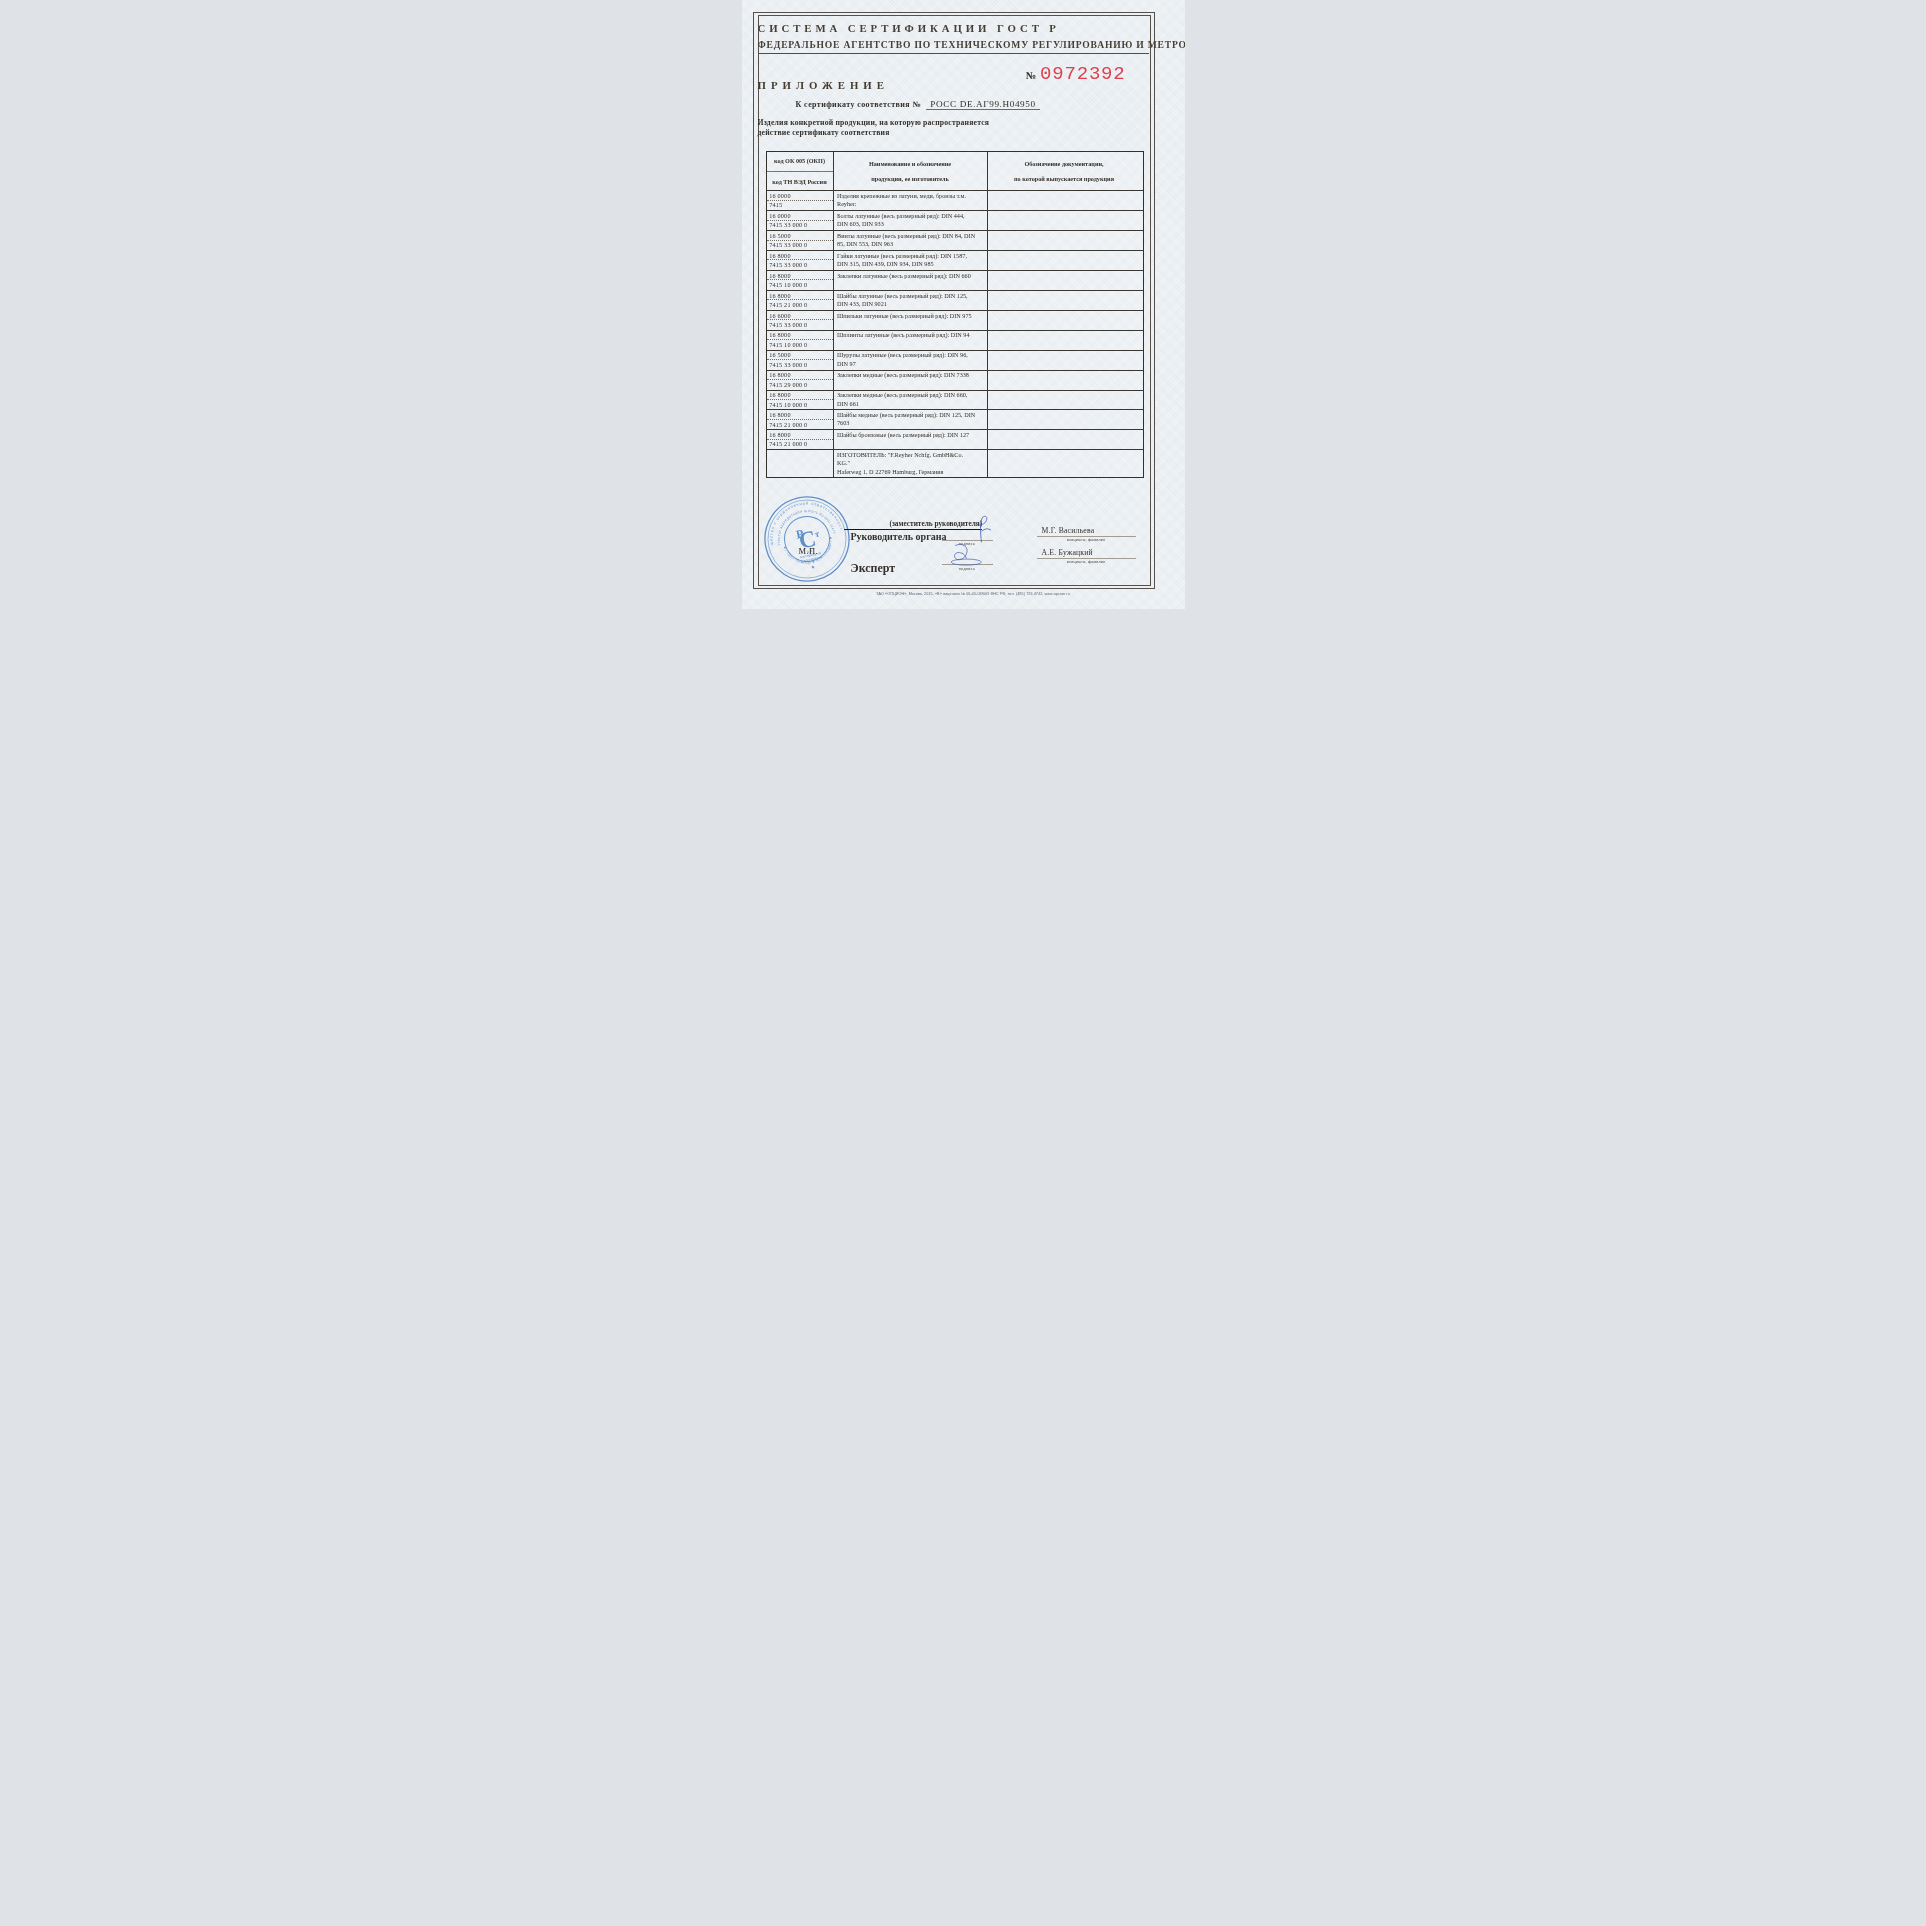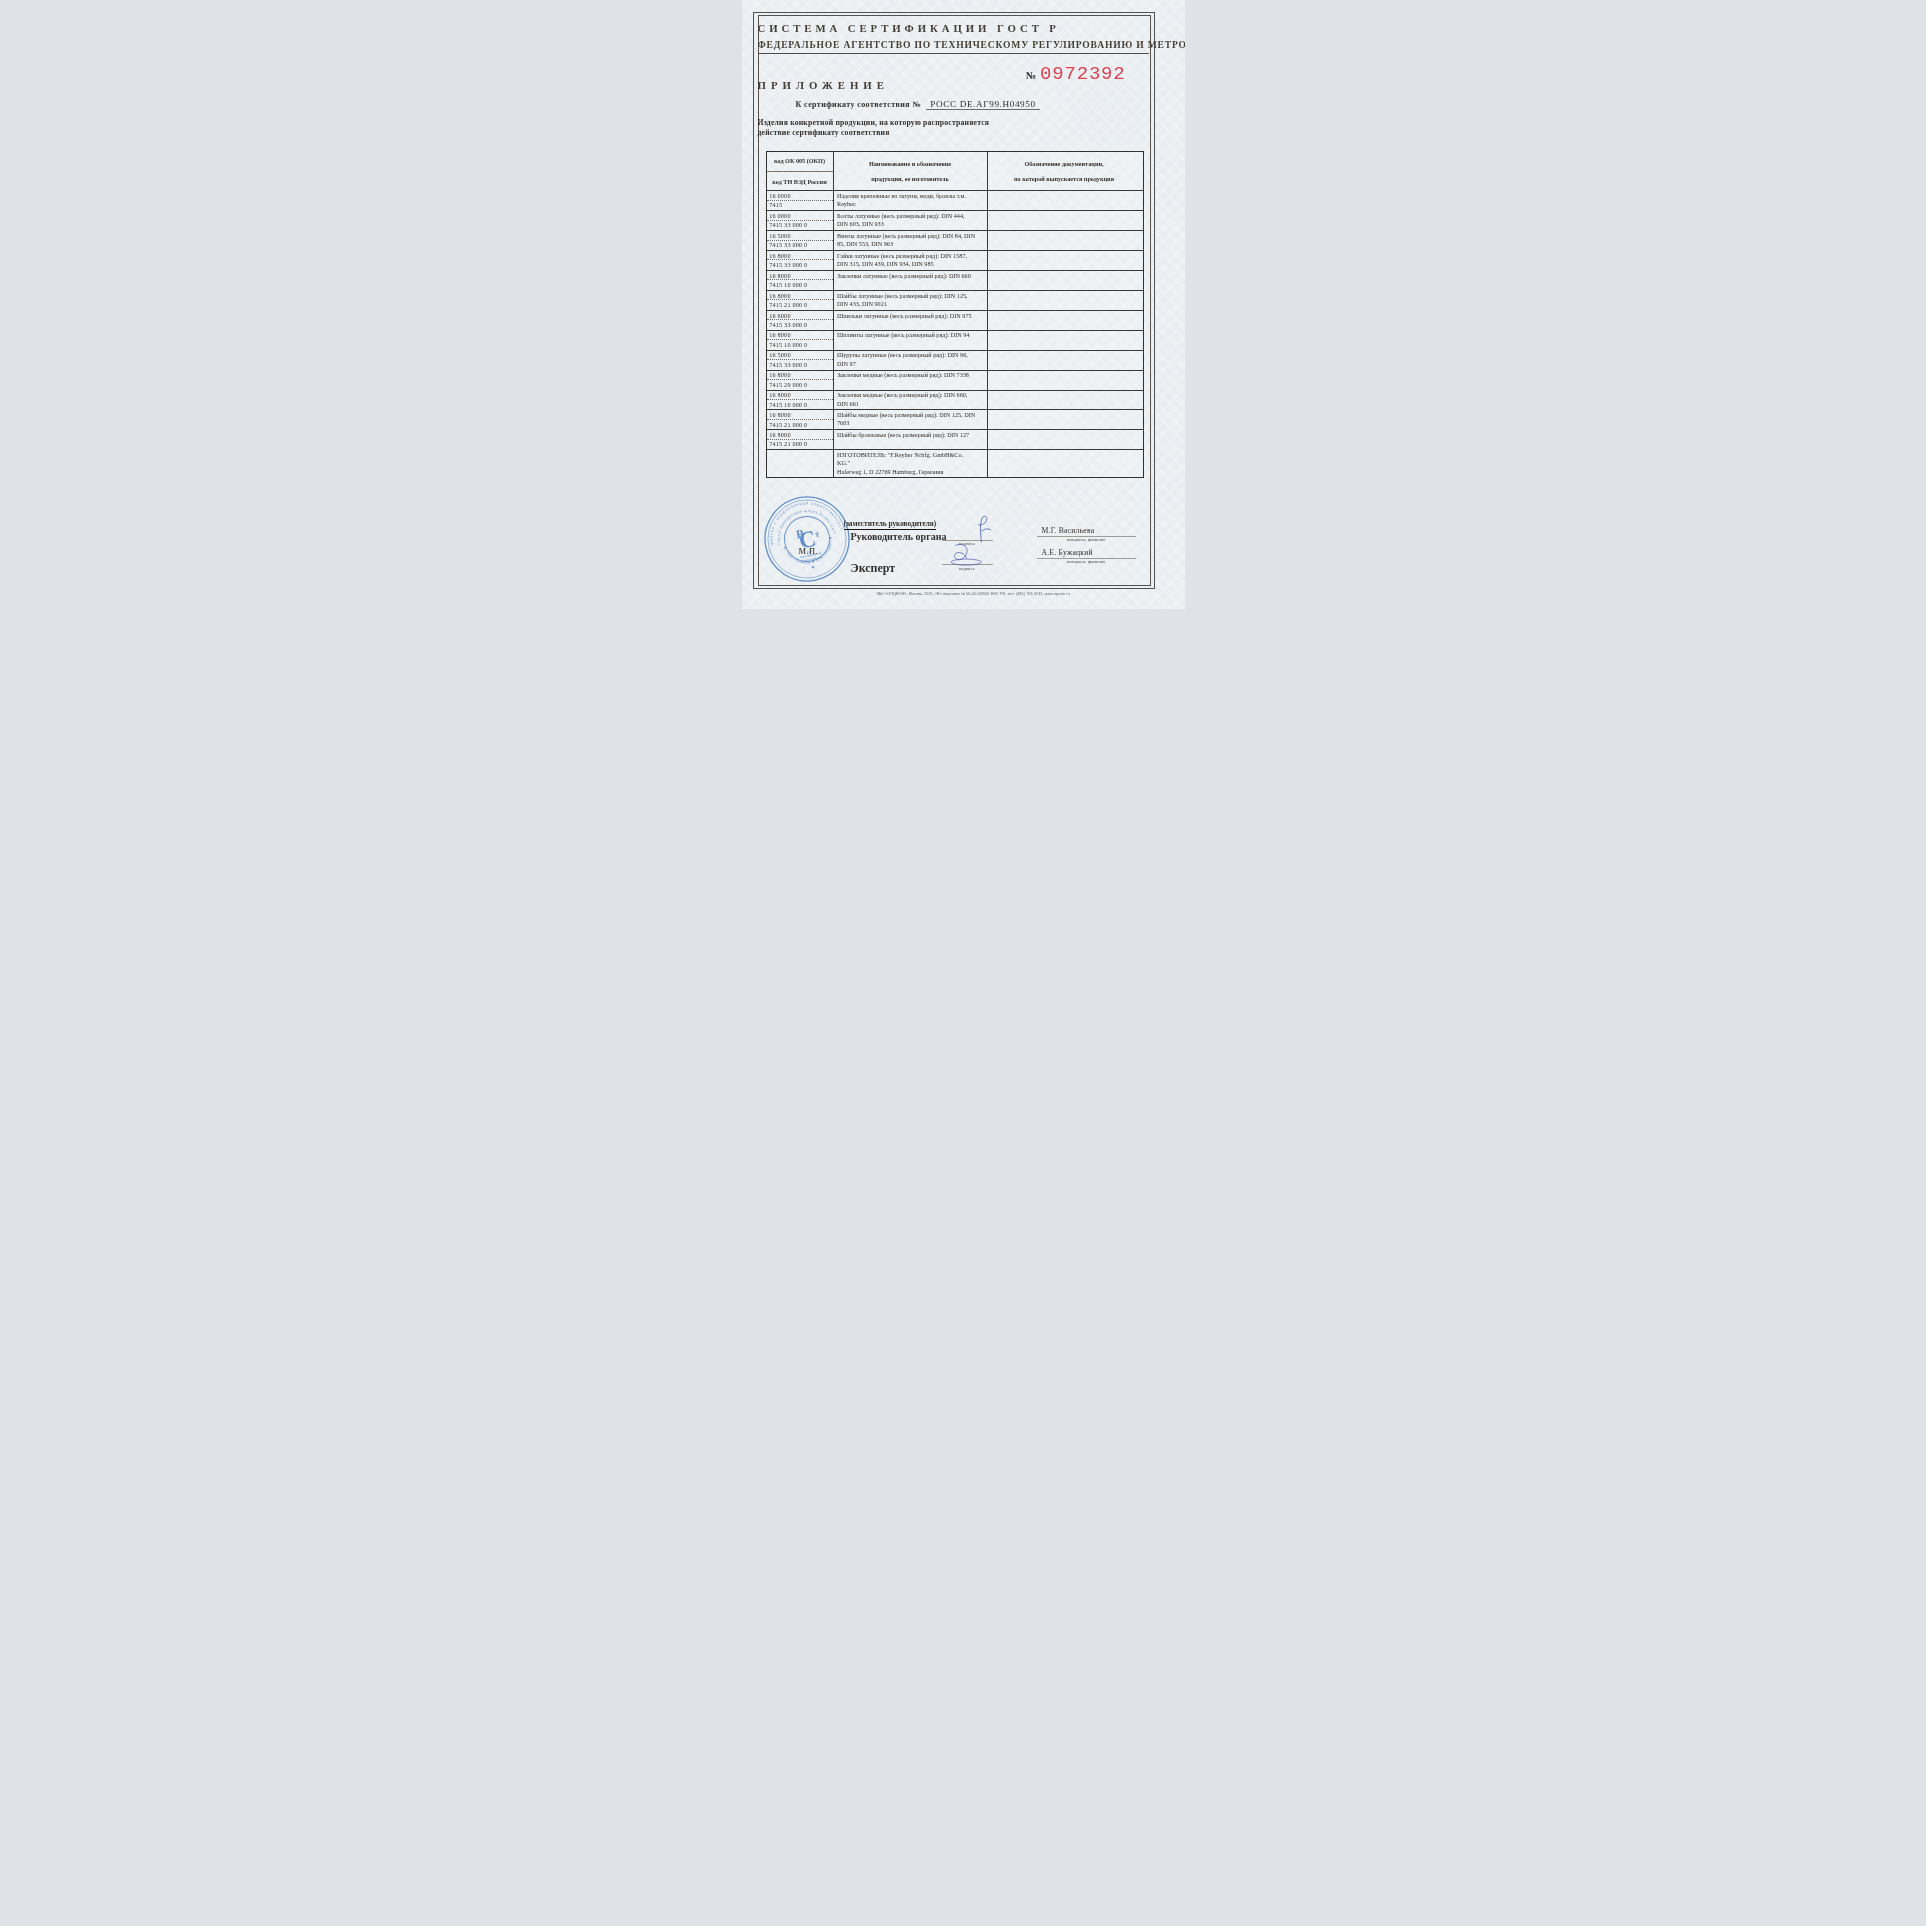--- a/index.html
+++ b/index.html
@@ -42,21 +42,21 @@
   .th-codes{display:flex;flex-direction:column;justify-content:space-between;font-weight:bold;font-size:6.2px;text-align:center;padding:5.4px 1.5px 4.6px;}
   .th-code-divider{border-top:0.6px solid #7a766e;margin:0 -1.5px;}
   .th-name,.th-doc{display:flex;flex-direction:column;justify-content:center;align-items:center;text-align:center;font-weight:bold;font-size:6.2px;line-height:15.4px;}
   .td-codes{display:flex;flex-direction:column;justify-content:space-between;padding:0.8px 2.7px 1.5px;font-size:6.2px;letter-spacing:0.2px;}
   .code{line-height:1.2;}
   .code-dots{border-top:0.8px dotted #6f6b64;margin:0.4px -2.7px;}
   .td-name{padding:0.8px 3.5px 1.5px;font-size:6.2px;line-height:1.32;white-space:pre-line;}
   .td-doc{}
 
   .sig-role-1{position:absolute;left:109px;top:531px;font-size:10px;font-weight:bold;}
-  .sig-role-2{position:absolute;left:102px;top:519px;font-size:7.3px;font-weight:bold;border-bottom:1.3px solid #191611;padding-bottom:0.8px;}
+  .sig-role-2{position:absolute;left:102px;top:519px;font-size:7.3px;font-weight:bold;border-bottom:1.3px solid #191611;padding-bottom:0.8px;padding-left:46px;}
   .sig-expert{position:absolute;left:109px;top:561px;font-size:12px;font-weight:bold;}
   .sig-line{position:absolute;height:2.3px;border-bottom:0.4px solid #a19d92;}
   .sig-line-1{left:200px;top:538px;width:51px;}
   .sig-line-2{left:200px;top:562px;width:51px;}
   .sig-caption{position:absolute;font-family:"Liberation Sans","DejaVu Sans",sans-serif;font-size:3.7px;letter-spacing:0.4px;color:#4c473f;text-align:center;}
   .sig-caption-1{left:200px;top:542px;width:51px;}
   .sig-caption-2{left:200px;top:567px;width:51px;}
   .sig-name{position:absolute;font-size:7.7px;letter-spacing:0.2px;}
   .sig-name-1{left:300px;top:526px;text-align:right;}
   .sig-name-2{left:300px;top:548px;}

